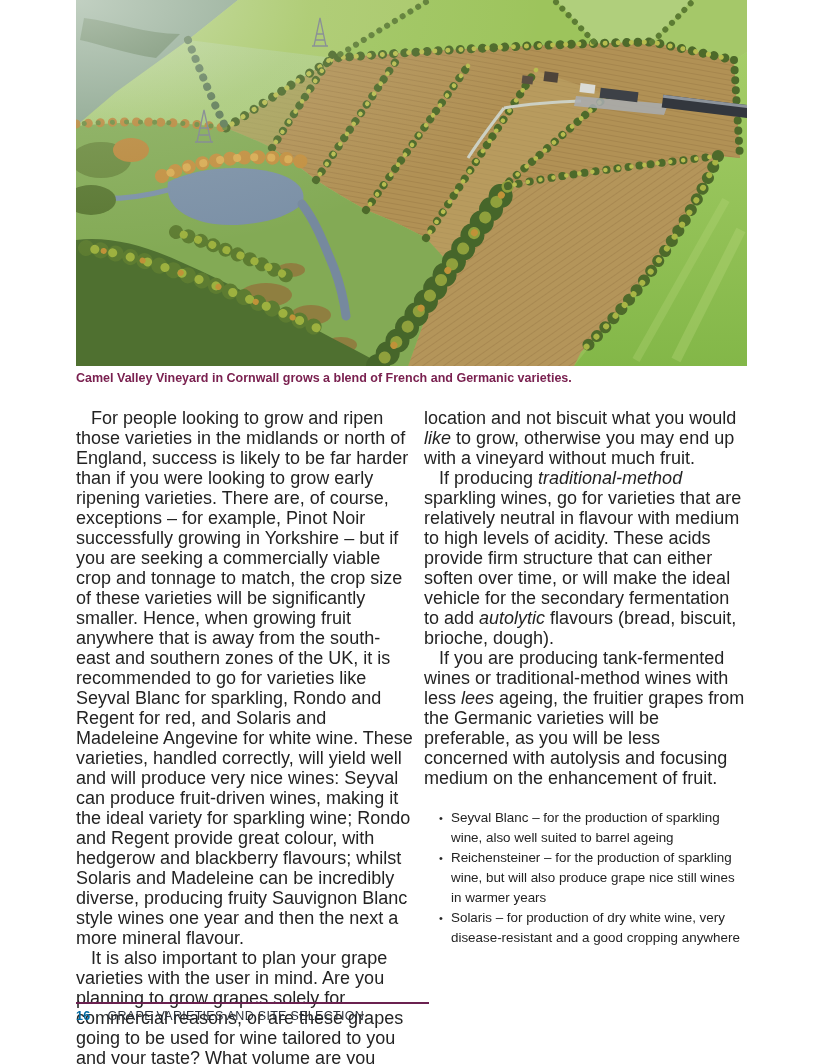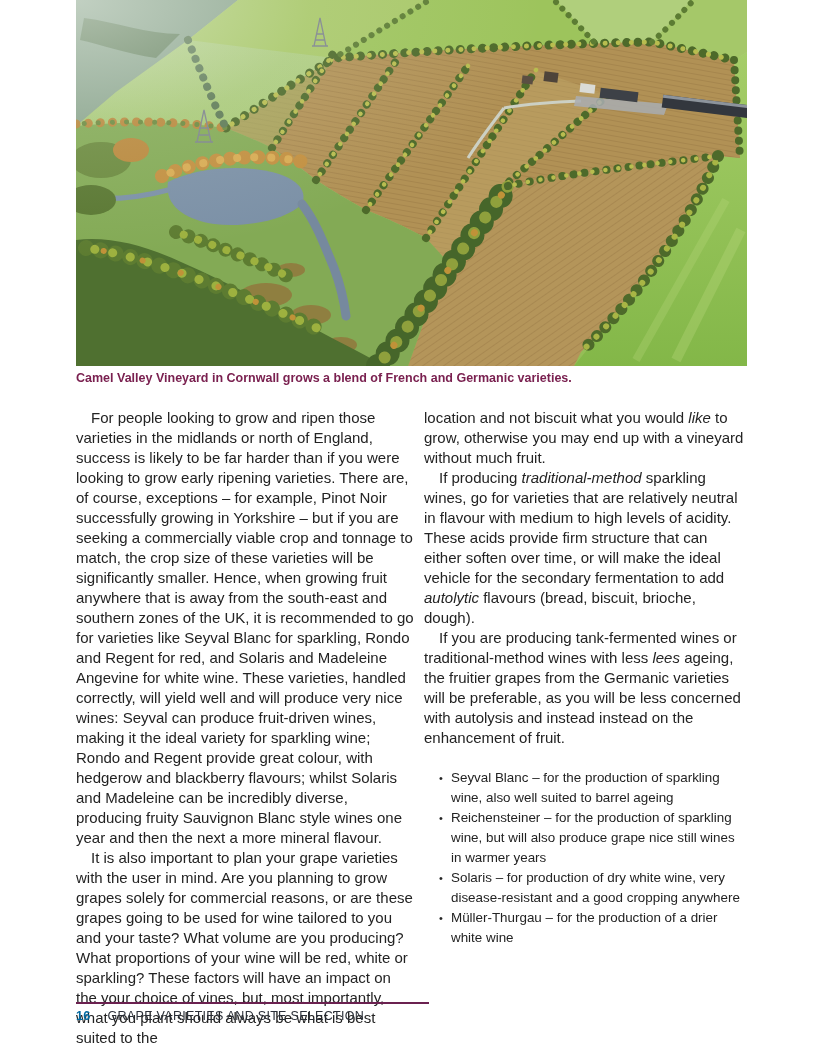--- a/index.html
+++ b/index.html
@@ -6,21 +6,21 @@
   body{width:818px;height:1064px;overflow:hidden;
        font-family:"Liberation Sans", sans-serif;color:var(--text,#232323);}
   .page{position:relative;width:707px;height:1064px;background:#fff;}
   .photo{position:absolute;left:76px;top:0;width:671px;height:366px;margin:0;overflow:hidden;}
   .photo svg{display:block;width:100%;height:100%;}
   .caption{position:absolute;left:76px;top:371px;width:671px;margin:0;
            font-size:12.5px;font-weight:bold;line-height:15px;color:var(--caption,#7a2150);}
   .columns{position:absolute;left:76px;top:408px;width:671px;display:flex;gap:10px;}
   .col-left{width:338px;}
   .col-right{width:323px;}
-  p.para{margin:0;font-size:15px;line-height:20px;text-align:left;}
+  p.para{margin:0;font-size:18px;line-height:20px;text-align:left;}
   p.ind{text-indent:15px;}
   .it{font-style:italic;}
   ul.varieties{margin:20px 0 15px 0;padding:0 0 0 15px;list-style:none;
                font-size:13.4px;line-height:20px;}
   li.variety{position:relative;padding-left:12px;}
   li.variety::before{content:"\2022";position:absolute;left:0;top:0;font-size:11px;color:#232323;}
   .footer-rule{position:absolute;left:76px;top:1002px;width:353px;height:2px;
                background:var(--rule,#6b2150);}
   .footer{position:absolute;left:76px;top:1009px;font-size:12.5px;color:#2a2f38;
           letter-spacing:0.3px;}
@@ -184,27 +184,26 @@
     <div class="col col-left">
       <div class="paras">
           <p class="para ind"><span>For people looking to grow and ripen those varieties in the midlands or north of England, success is likely to be far harder than if you were looking to grow early ripening varieties. There are, of course, exceptions – for example, Pinot Noir successfully growing in Yorkshire – but if you are seeking a commercially viable crop and tonnage to match, the crop size of these varieties will be significantly smaller. Hence, when growing fruit anywhere that is away from the south-east and southern zones of the UK, it is recommended to go for varieties like Seyval Blanc for sparkling, Rondo and Regent for red, and Solaris and Madeleine Angevine for white wine. These varieties, handled correctly, will yield well and will produce very nice wines: Seyval can produce fruit-driven wines, making it the ideal variety for sparkling wine; Rondo and Regent provide great colour, with hedgerow and blackberry flavours; whilst Solaris and Madeleine can be incredibly diverse, producing fruity Sauvignon Blanc style wines one year and then the next a more mineral flavour.</span></p>
           <p class="para ind"><span>It is also important to plan your grape varieties with the user in mind. Are you planning to grow grapes solely for commercial reasons, or are these grapes going to be used for wine tailored to you and your taste? What volume are you producing? What proportions of your wine will be red, white or sparkling? These factors will have an impact on the your choice of vines, but, most importantly, what you plant should always be what is best suited to the</span></p>
         </div>
     </div>
     <div class="col col-right">
       <div class="paras">
           <p class="para"><span>location and not biscuit what you would </span><span class="it">like</span><span> to grow, otherwise you may end up with a vineyard without much fruit.</span></p>
           <p class="para ind"><span>If producing </span><span class="it">traditional-method</span><span> sparkling wines, go for varieties that are relatively neutral in flavour with medium to high levels of acidity. These acids provide firm structure that can either soften over time, or will make the ideal vehicle for the secondary fermentation to add </span><span class="it">autolytic</span><span> flavours (bread, biscuit, brioche, dough).</span></p>
-          <p class="para ind"><span>If you are producing tank-fermented wines or traditional-method wines with less </span><span class="it">lees</span><span> ageing, the fruitier grapes from the Germanic varieties will be preferable, as you will be less concerned with autolysis and instead instead on the enhancement of fruit.</span></p>
+          <p class="para ind"><span>If you are producing tank-fermented wines or traditional-method wines with less </span><span class="it">lees</span><span> ageing, the fruitier grapes from the Germanic varieties will be preferable, as you will be less concerned with autolysis and focusing medium on the enhancement of fruit.</span></p>
         </div>
       <ul class="varieties">
           <li class="variety">Seyval Blanc – for the production of sparkling wine, also well suited to barrel ageing</li>
           <li class="variety">Reichensteiner – for the production of sparkling wine, but will also produce grape nice still wines in warmer years</li>
           <li class="variety">Solaris – for production of dry white wine, very disease-resistant and a good cropping anywhere</li>
-          <li class="variety">Müller-Thurgau – for the production of a drier white wine</li>
         </ul>
     </div>
   </div>
 
   <div class="footer-rule"></div>
   <footer class="footer">
     <b class="pgnum">16</b><span class="pgtitle">GRAPE VARIETIES AND SITE SELECTION</span>
   </footer>
 
 </div>

